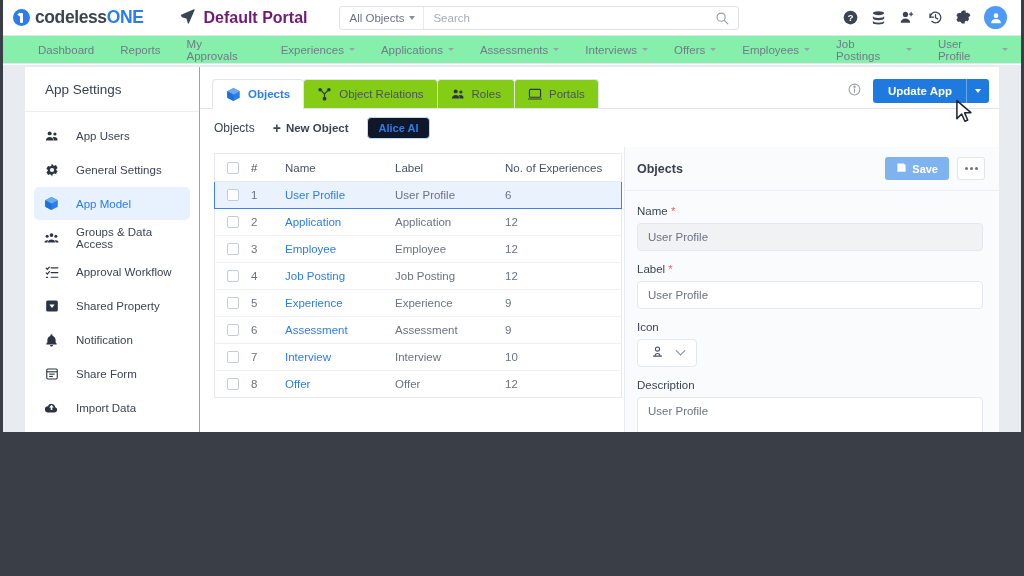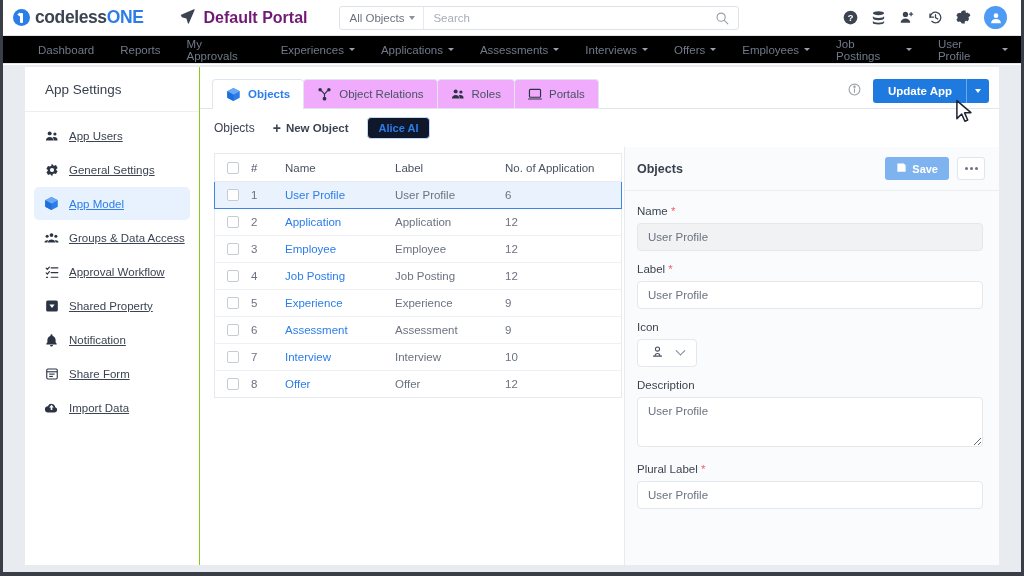--- a/index.html
+++ b/index.html
@@ -5,21 +5,21 @@
   * { box-sizing: border-box; margin: 0; padding: 0; }
   html, body {
     width: 1024px; height: 576px;
     font-family: "Liberation Sans", sans-serif;
     background: #3a3f47;
     overflow: hidden;
   }
   #frame {
     position: absolute;
     left: 3px; top: 0px;
-    width: 1018px; height: 572px;
+    width: 1018px; height: 432px;
     background: #ffffff;
     overflow: hidden;
   }
 
   
   .topbar {
     height: 36px;
     background: #ffffff;
     border-bottom: 1px solid #e3e6ea;
     display: flex;
@@ -74,21 +74,21 @@
 
   .topicons { margin-left: auto; display: flex; align-items: center; gap: 13px; }
   .ticon { color: #3c4452; display: flex; align-items: center; }
   .avatar {
     width: 23px; height: 23px; border-radius: 50%;
     background: #4d9bf5; display: flex; align-items: center; justify-content: center;
   }
 
   
   .menubar {
-    height: 28px; background: #000000;
+    height: 28px; background: #86efac;
     border-bottom: 1px solid #e3e6ea;
     display: flex; align-items: center; padding-left: 22px;
   }
   .menu-item {
     display: flex; align-items: center; gap: 5px;
     font-size: 11.5px; color: #717a88;
     padding: 0 13px; height: 100%; cursor: pointer;
   }
   .caret-sm {
     width: 0; height: 0; border-left: 3px solid transparent;
@@ -115,43 +115,42 @@
     border-right: 1px solid #84cc16;
     display: flex; flex-direction: column;
   }
   .sidebar-title {
     height: 45px; display: flex; align-items: center;
     padding-left: 20px; font-size: 13.5px; color: #39414f;
     border-bottom: 1px solid #eceff2;
   }
   .side-list { padding: 7px 9px 0 9px; }
   .side-item {
-    display: flex; align-items: center; gap: 10px;
+    display: flex; align-items: center; gap: 17px;
     height: 33px; padding-left: 10px; border-radius: 5px;
     font-size: 11.5px; color: #3c4452; cursor: pointer;
     margin-bottom: 1px;
-    text-decoration: underline;
   }
   .side-item.active { background: #e8f1fe; color: #2b7de9; }
   .side-ico { width: 15px; display: flex; align-items: center; justify-content: center; flex: none; }
 
   
   .content { flex: 1; display: flex; flex-direction: column; min-width: 0; }
 
   .tabrow {
     height: 42px; display: flex; align-items: flex-end;
     padding-left: 12px; border-bottom: 1px solid #e2e5ea;
     position: relative;
   }
   .tab {
     display: flex; align-items: center; gap: 7px;
     height: 29px; padding: 0 13px;
     border: 1px solid #e2e5ea; border-bottom: none;
     border-radius: 4px 4px 0 0;
-    font-size: 11.5px; color: #4a5262; background: #f0abfc;
+    font-size: 11.5px; color: #4a5262; background: #84cc16;
     margin-right: -1px; cursor: pointer; position: relative;
   }
   .tab.active {
     background: #ffffff; color: #2b7de9; font-weight: bold; z-index: 2;
   }
   .tab.active::after {
     content: ""; position: absolute; left: 0; right: 0; bottom: -1px;
     height: 1px; background: #fff;
   }
   .tabright {
@@ -588,21 +587,21 @@
           <div class="tablewrap">
             <table>
               <thead>
                 <tr>
                   <th class="c-chk">
                       <span class="chk"></span>
                     </th>
                   <th class="c-num">#</th>
                   <th class="c-name">Name</th>
                   <th class="c-label">Label</th>
-                  <th>No. of Application</th>
+                  <th>No. of Experiences</th>
                 </tr>
               </thead>
               <tbody id="tbody">
                   <tr class="sel">
                     <td class="c-chk">
                       <span class="chk"></span>
                     </td>
                     <td class="c-num">1</td>
                     <td class="c-name"><span class="namelink">User Profile</span></td>
                     <td class="c-label">User Profile</td>

